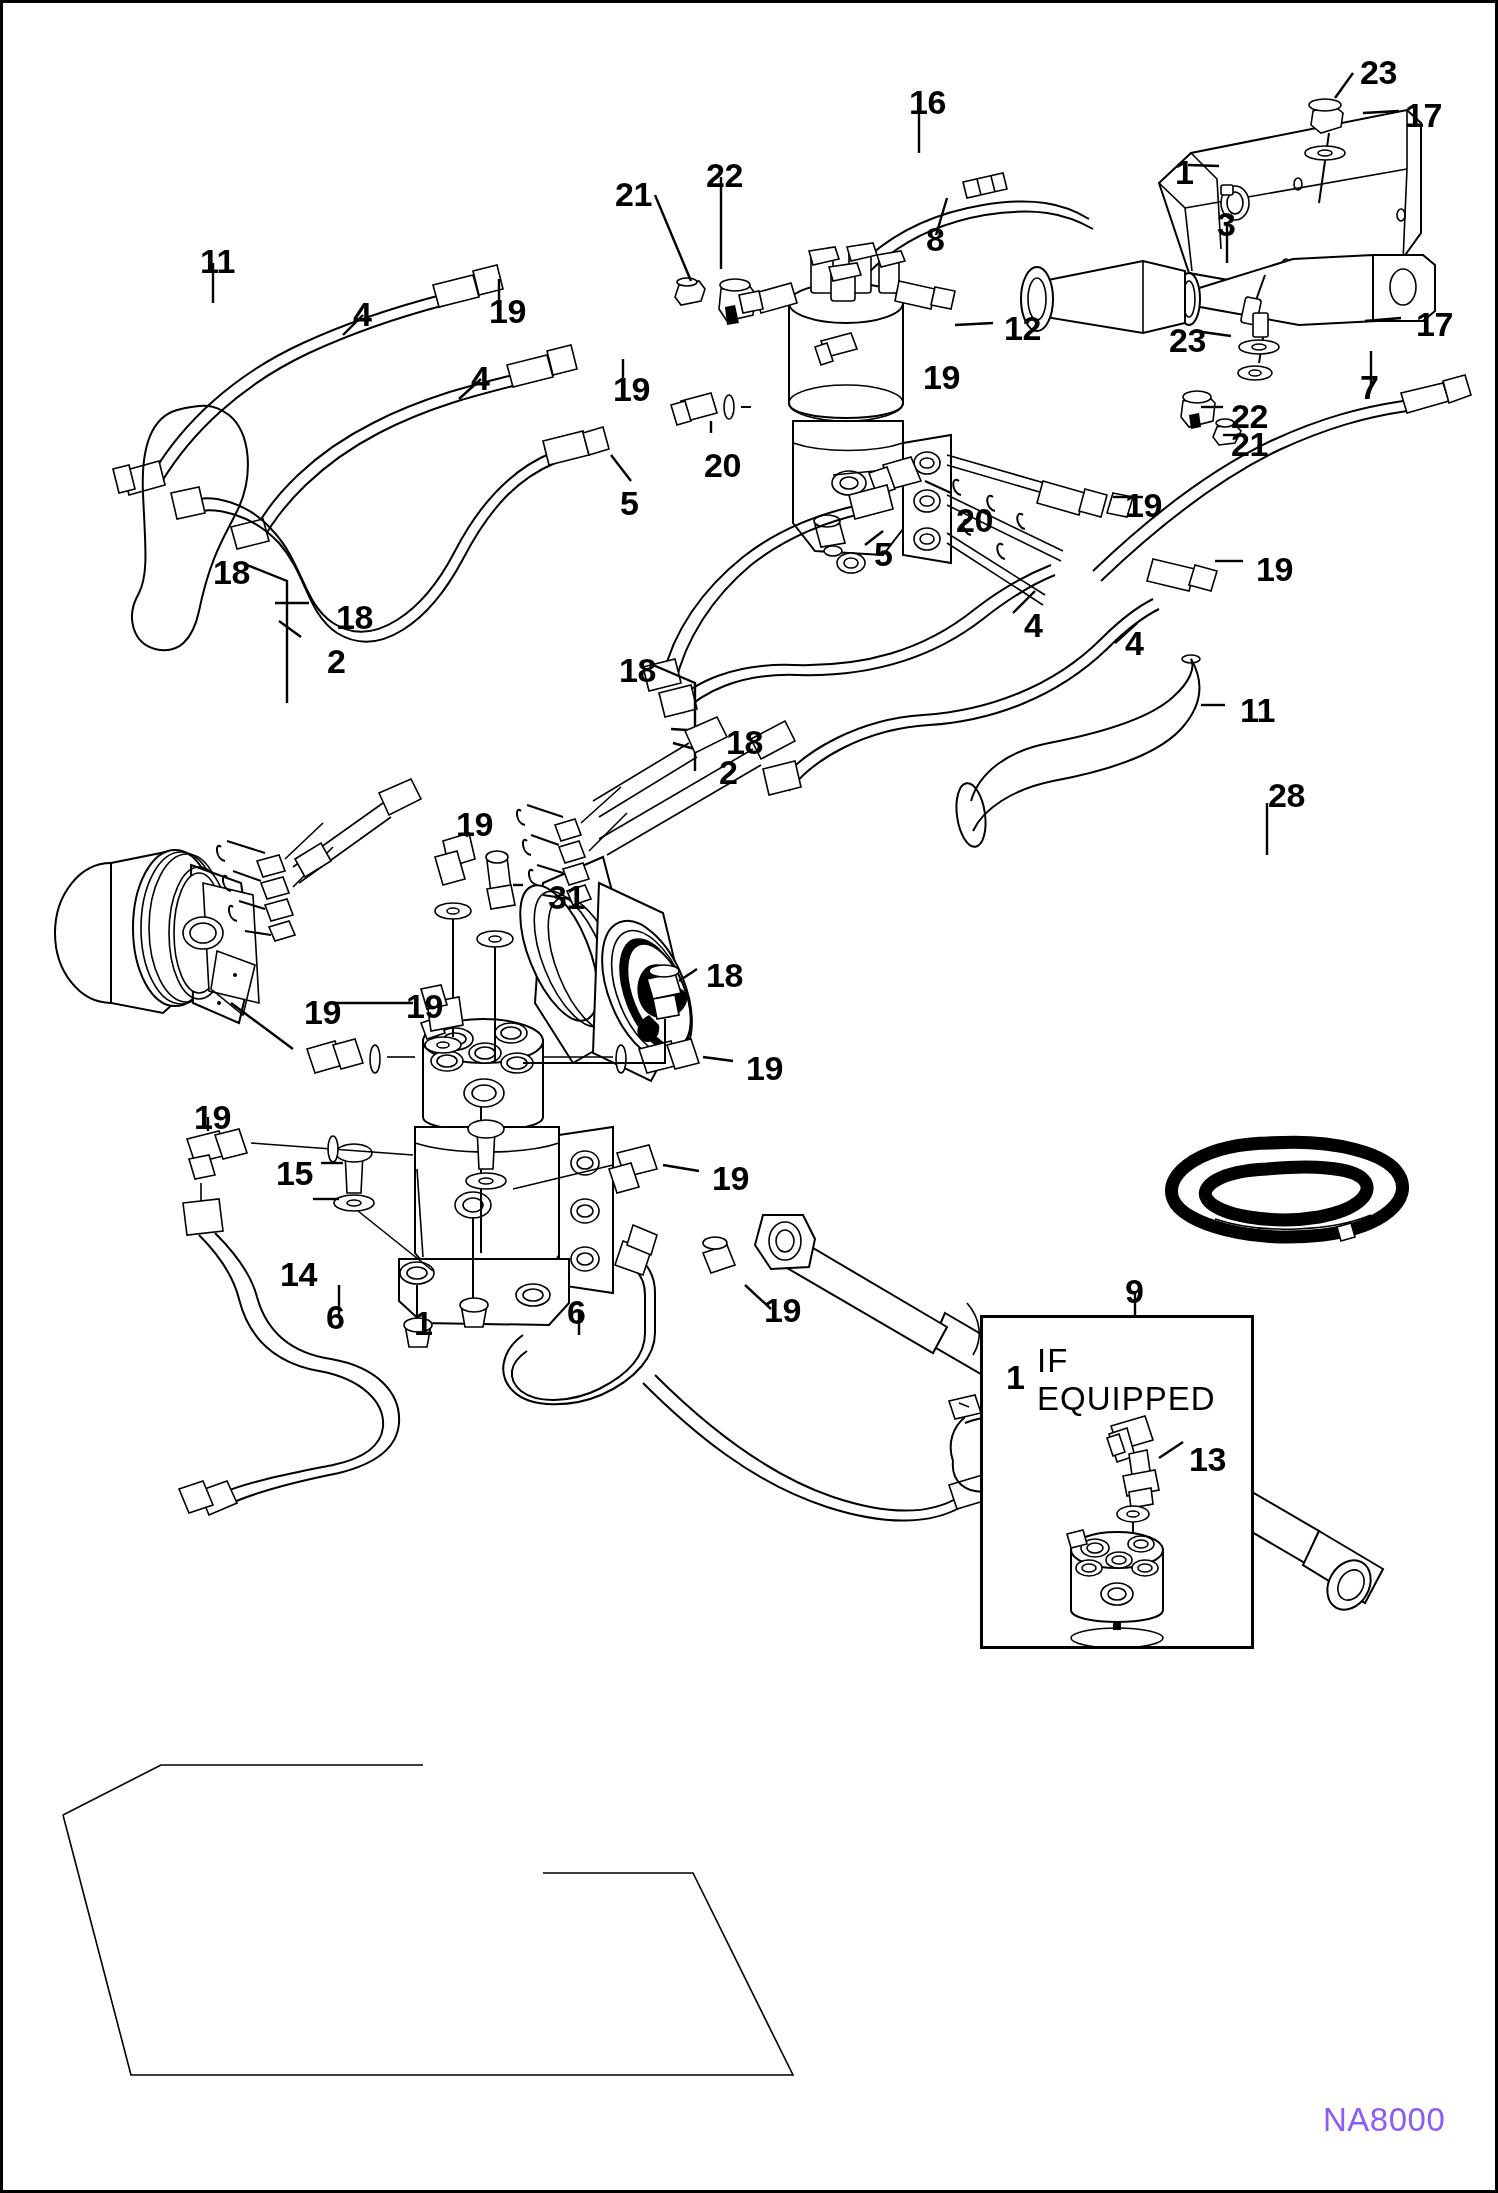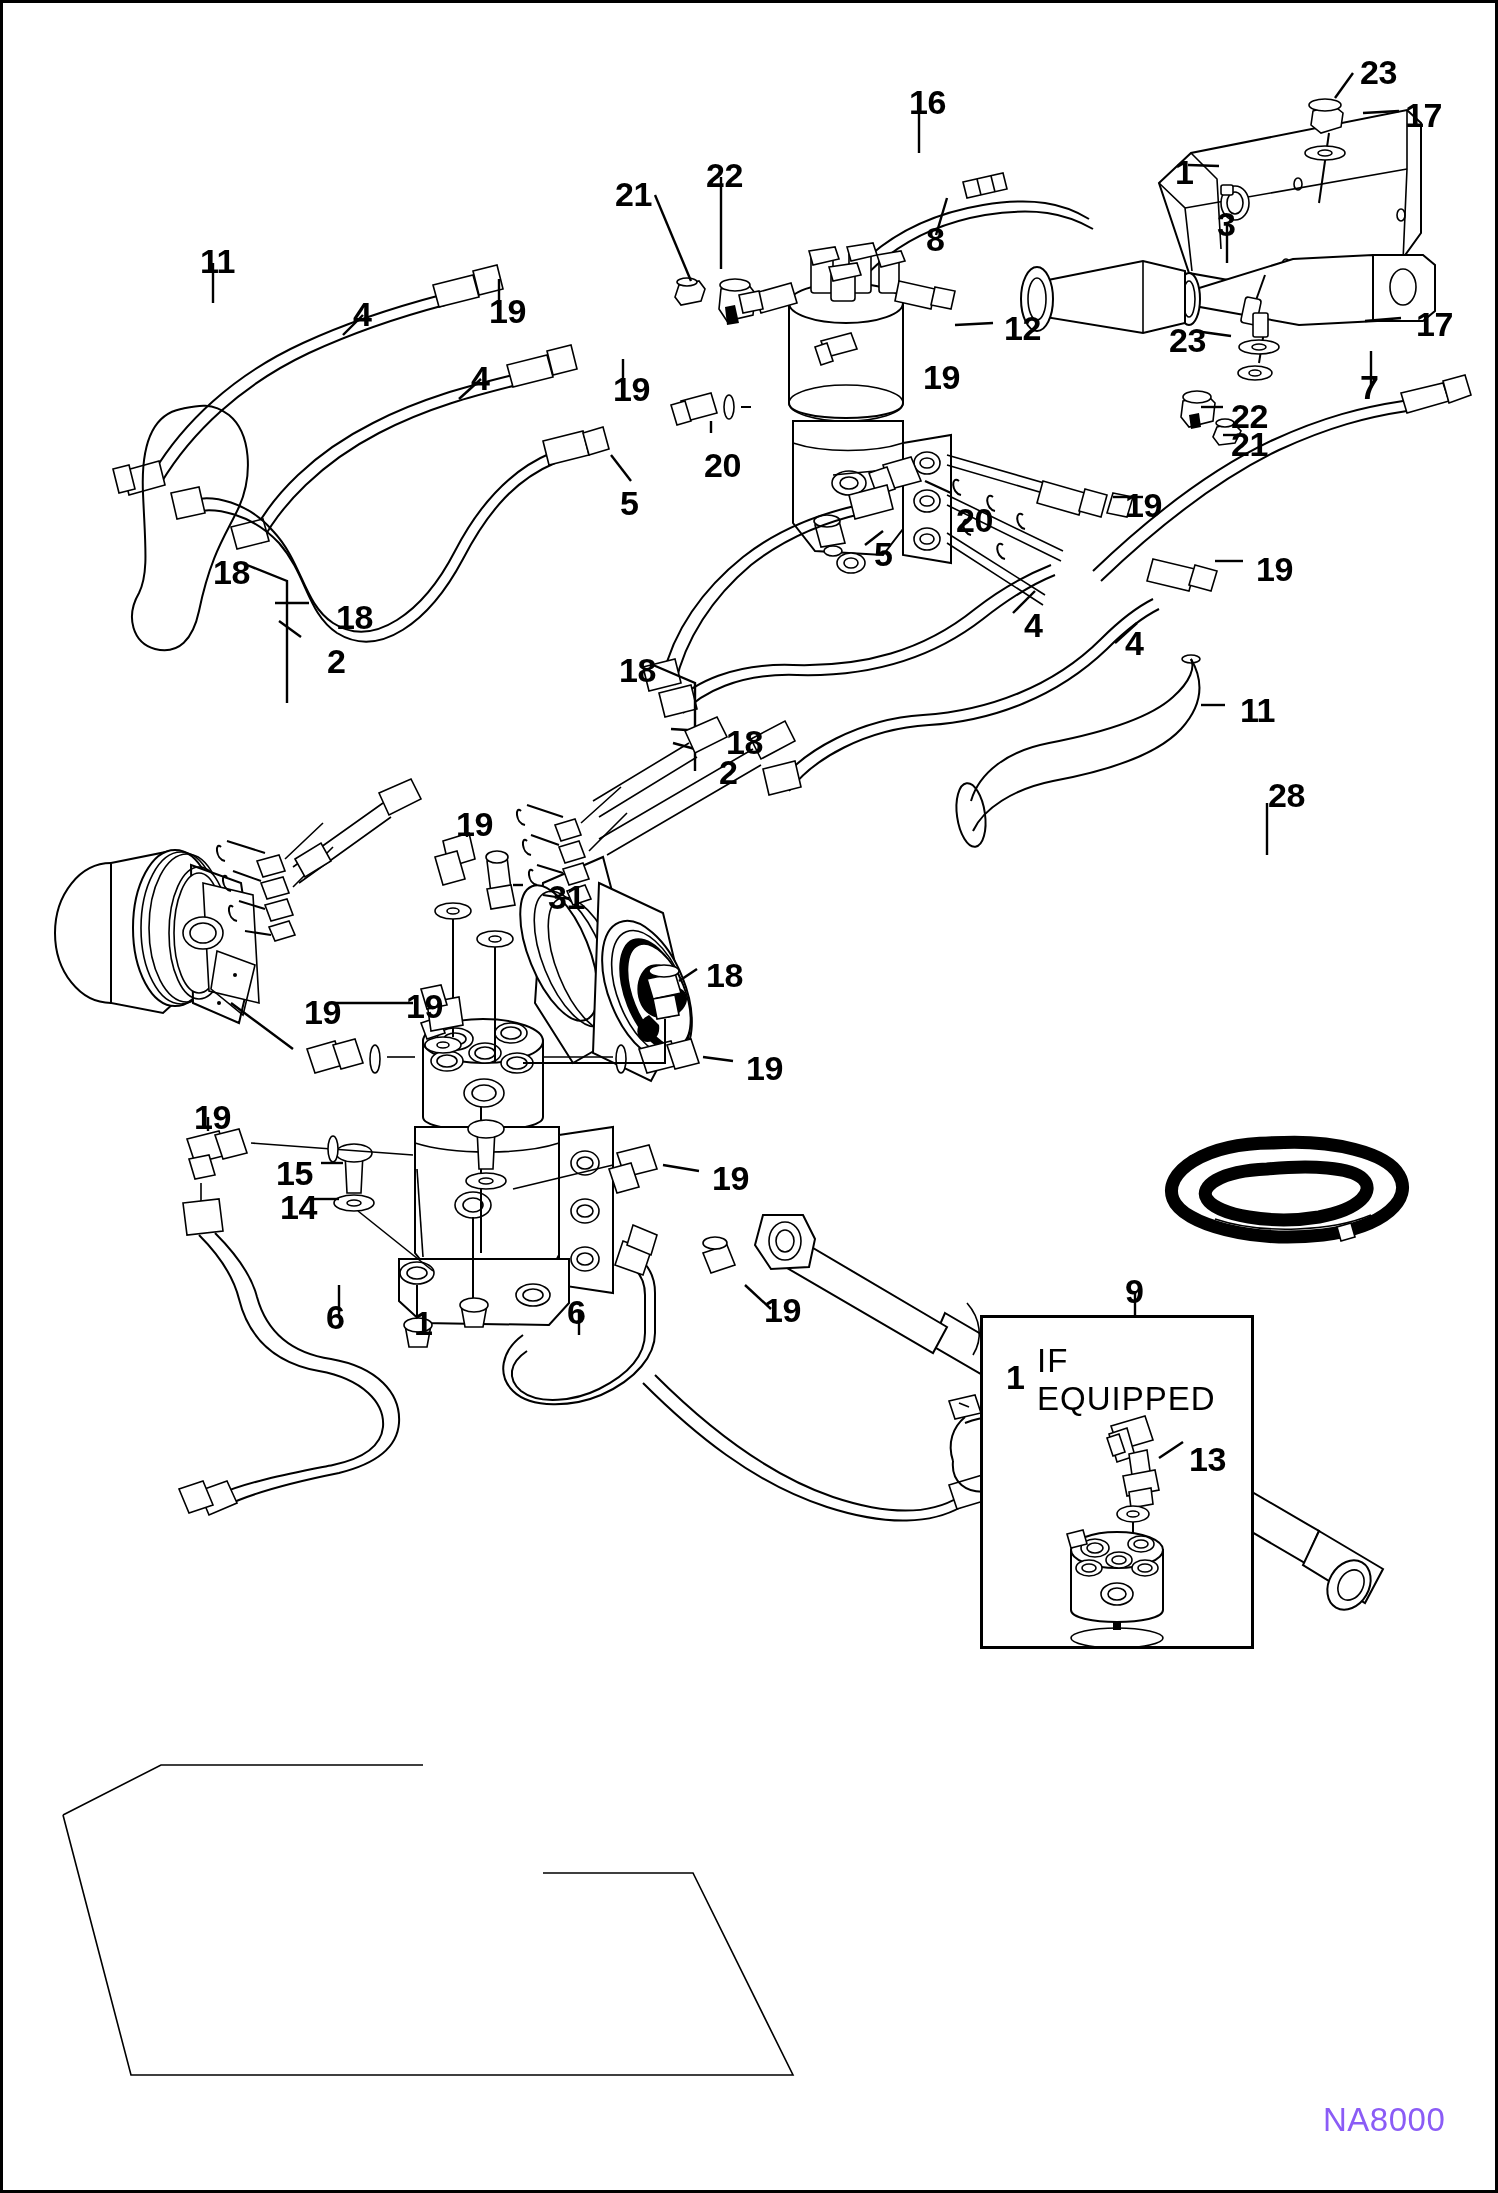--- a/index.html
+++ b/index.html
@@ -631,21 +631,21 @@
       <div class="callout" style="left: 716px; top: 752px;">2</div>
       <div class="callout" style="left: 1265px; top: 775px;">28</div>
       <div class="callout" style="left: 453px; top: 804px;">19</div>
       <div class="callout" style="left: 545px; top: 877px;">31</div>
       <div class="callout" style="left: 703px; top: 955px;">18</div>
       <div class="callout" style="left: 403px; top: 986px;">19</div>
       <div class="callout" style="left: 301px; top: 992px;">19</div>
       <div class="callout" style="left: 743px; top: 1048px;">19</div>
       <div class="callout" style="left: 191px; top: 1097px;">19</div>
       <div class="callout" style="left: 273px; top: 1153px; text-align: right;">15</div>
-      <div class="callout" style="left: 277px; top: 1187px;">14</div>
+      <div class="callout" style="left: 277px; top: 1254px;">14</div>
       <div class="callout" style="left: 709px; top: 1158px;">19</div>
       <div class="callout" style="left: 1122px; top: 1271px;">9</div>
       <div class="callout" style="left: 323px; top: 1297px;">6</div>
       <div class="callout" style="left: 411px; top: 1303px;">1</div>
       <div class="callout" style="left: 564px; top: 1292px;">6</div>
       <div class="callout" style="left: 761px; top: 1290px;">19</div>
       <div class="callout" style="left: 1003px; top: 1357px;">1</div>
     </div>
 
   <div class="partcode" style="left:1320px;top:2098px;">NA8000</div>

